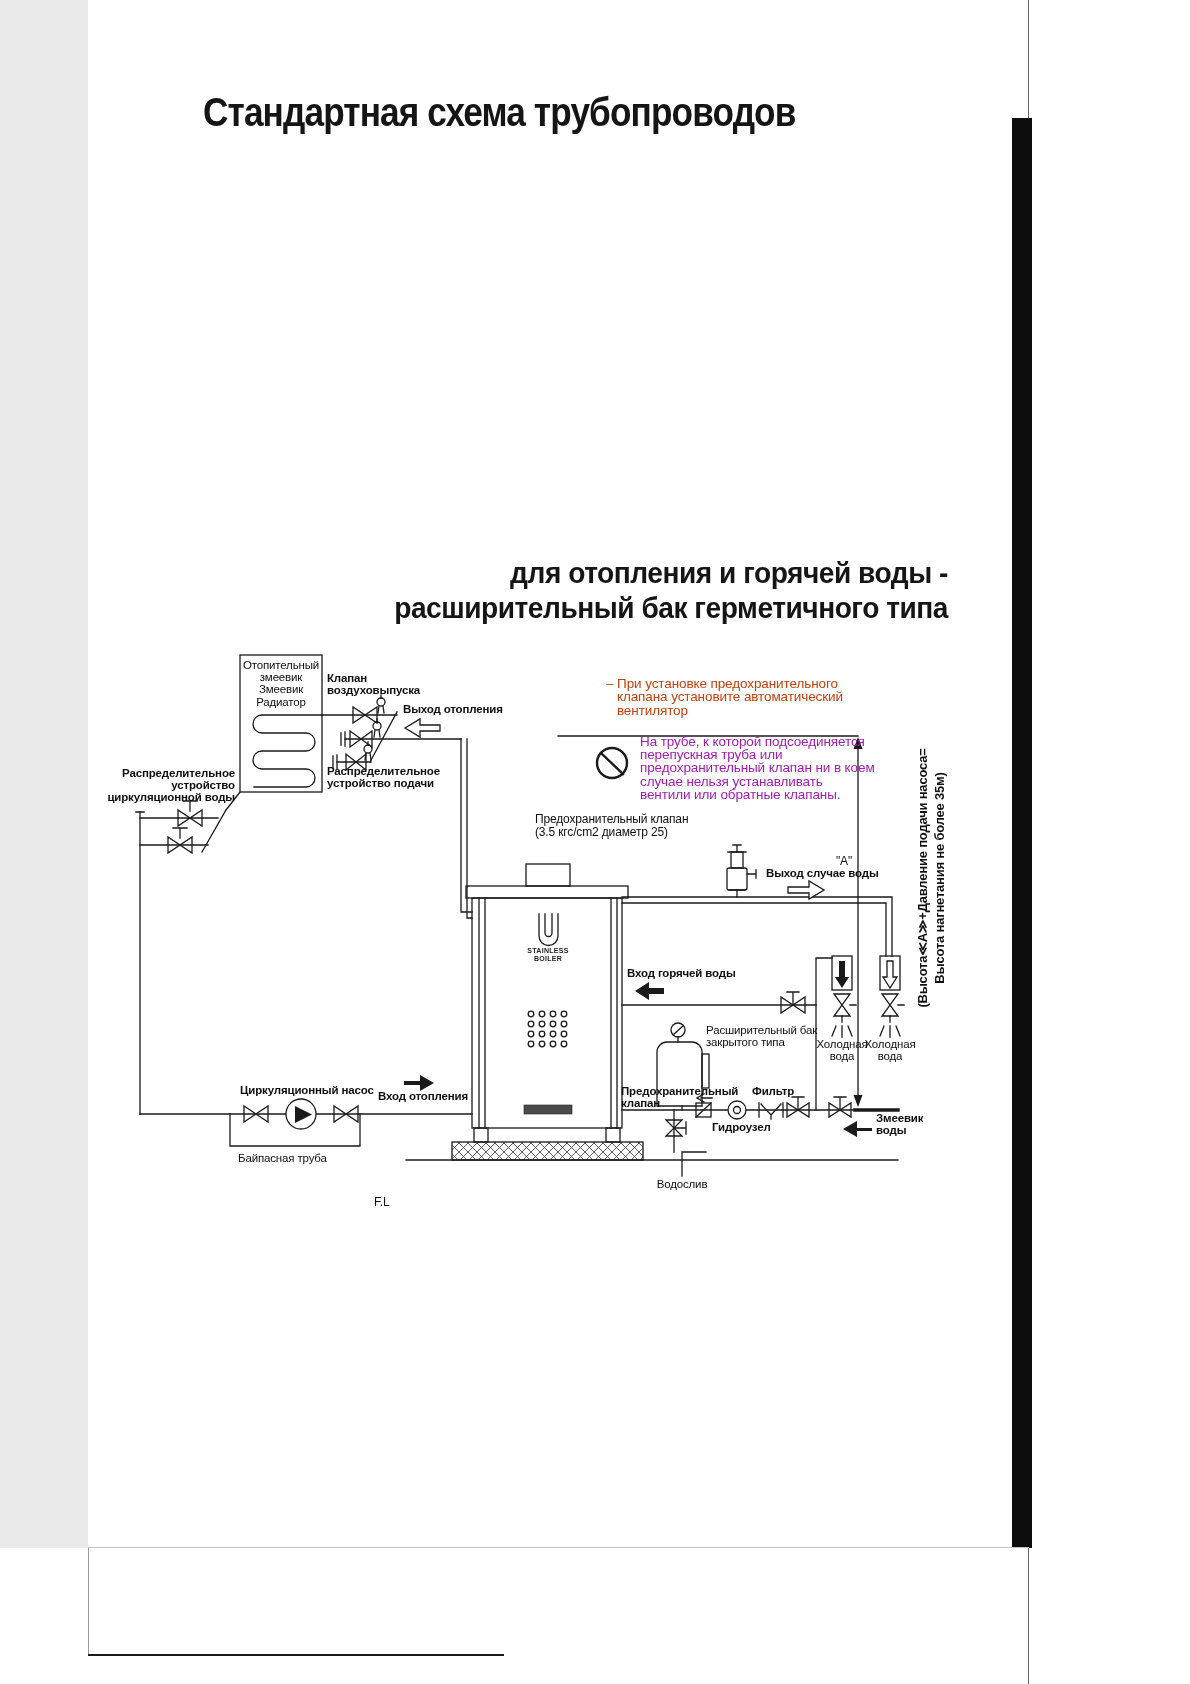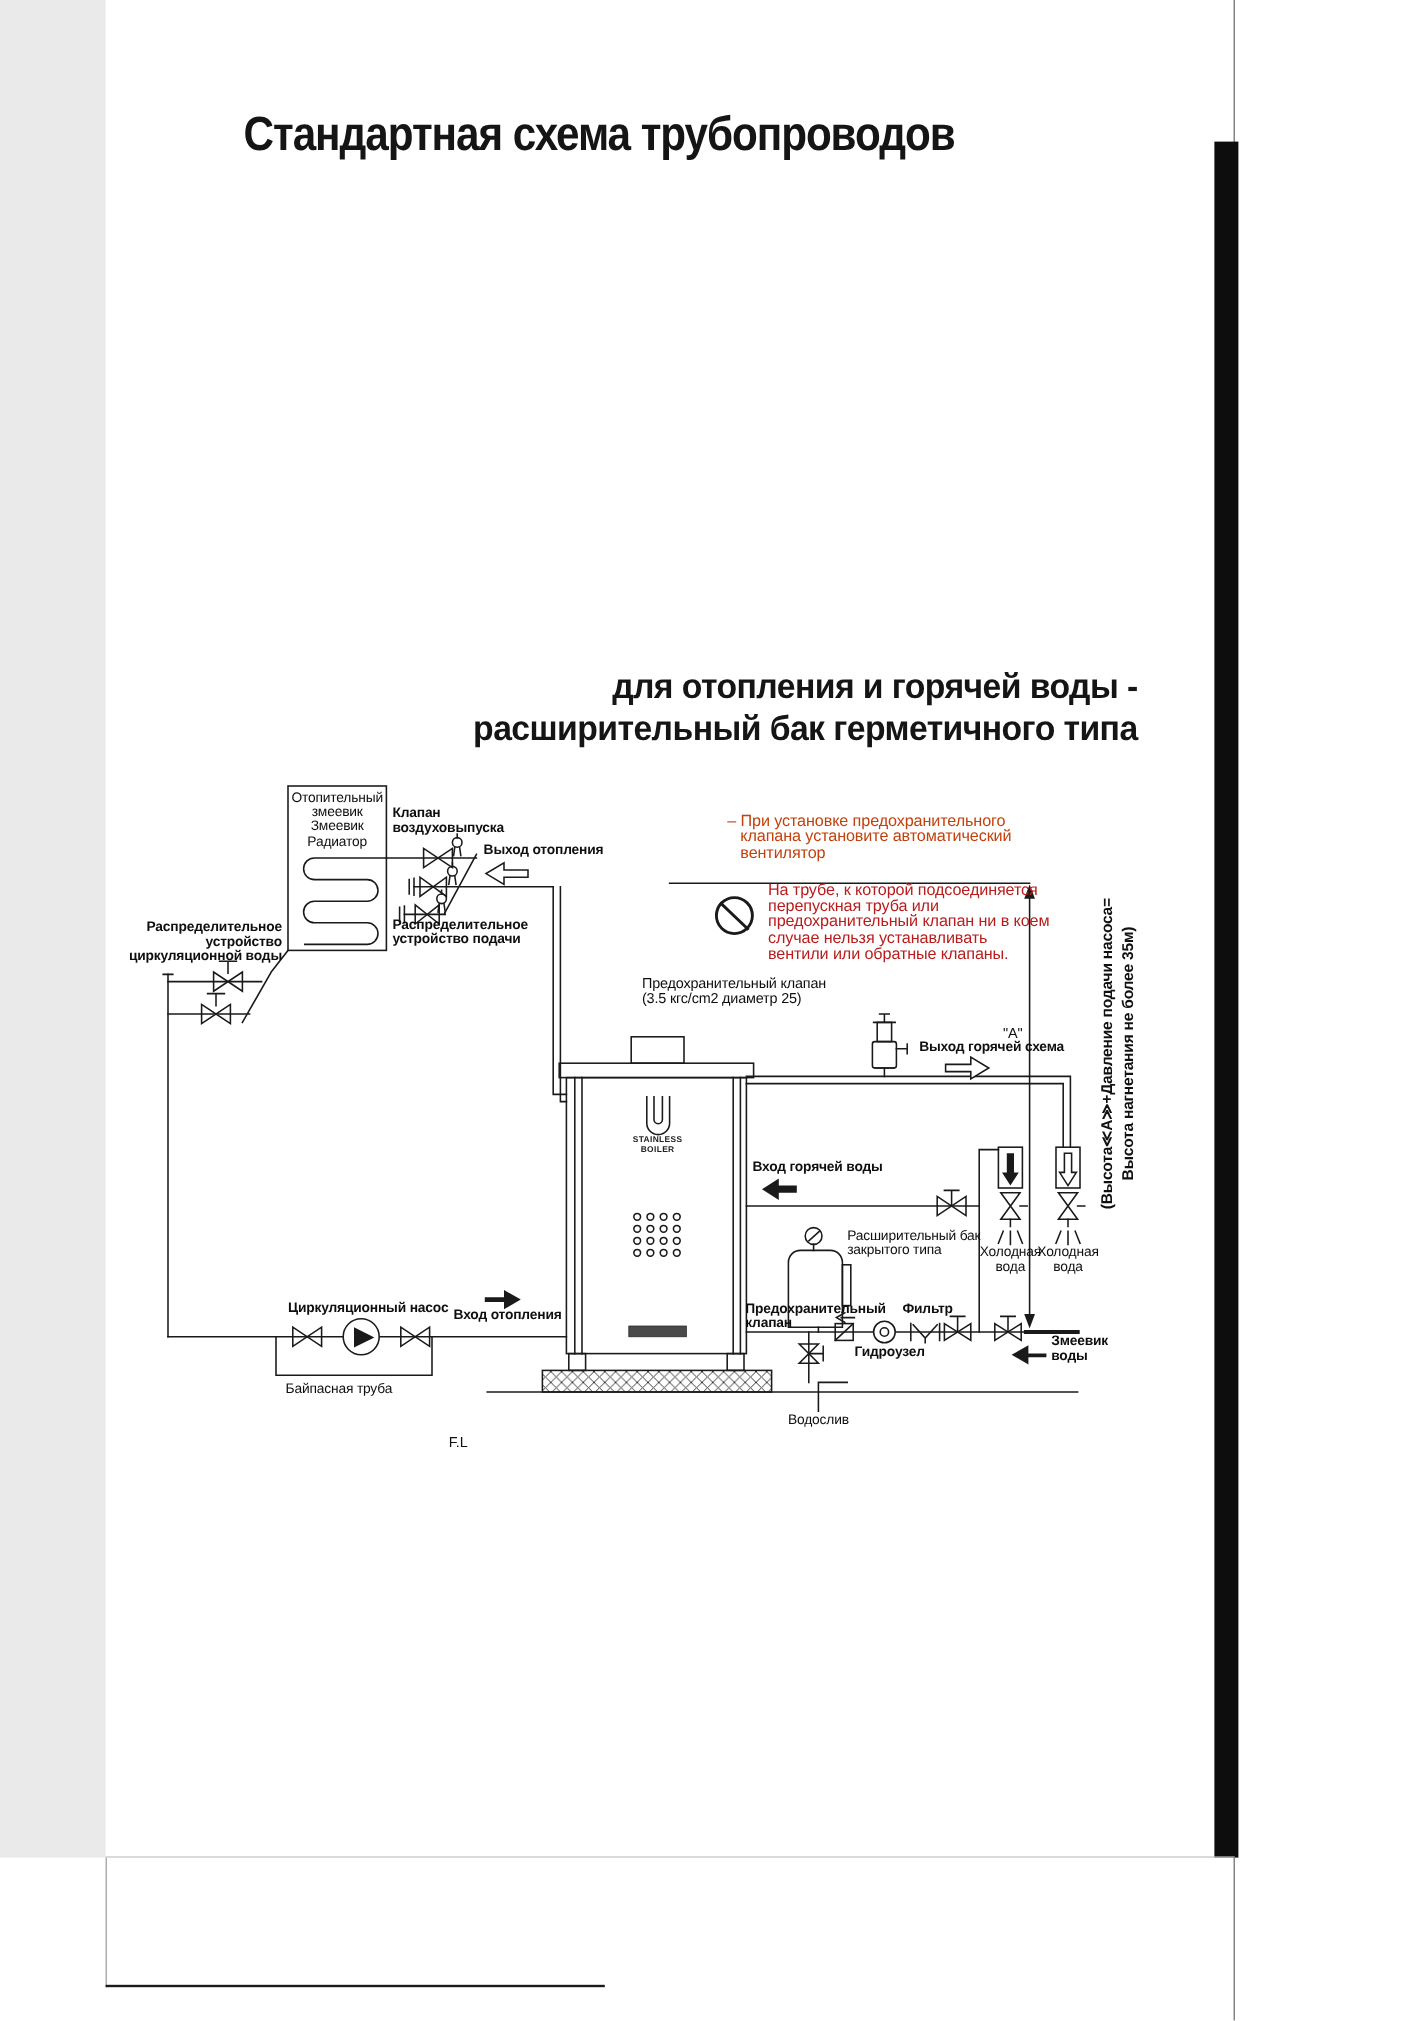--- a/index.html
+++ b/index.html
@@ -11,21 +11,21 @@
   .hline-mid{position:absolute;left:88px;top:1547px;width:941px;height:1px;background:#c2c2c2}
   .vline-left{position:absolute;left:88px;top:1548px;width:1px;height:108px;background:#9a9a9a}
   .hline-bottom{position:absolute;left:88px;top:1654px;width:416px;height:2px;background:#1a1a1a}
   .title{position:absolute;left:203px;top:90px;font-size:40px;font-weight:700;letter-spacing:-1px;
          color:#151515;transform:scaleX(.88);transform-origin:0 50%;white-space:nowrap}
   .subtitle{position:absolute;left:340px;top:556px;width:608px;text-align:right;font-size:29px;
             font-weight:700;line-height:35px;letter-spacing:-.5px;color:#151515;
             transform:scaleX(.97);transform-origin:100% 0}
   .note{position:absolute;font:400 13.5px/13.4px "Liberation Sans",sans-serif;color:#c2410c;
         white-space:pre;letter-spacing:-.1px}
-  .note2{position:absolute;font:400 13.5px/13.2px "Liberation Sans",sans-serif;color:#b91c1c;
+  .note2{position:absolute;font:400 13.5px/13.2px "Liberation Sans",sans-serif;color:#a21caf;
         white-space:pre-line;letter-spacing:-.1px}
   .lbl{position:absolute;font:700 11.5px/12.2px "Liberation Sans",sans-serif;color:#0f0f0f;
        white-space:pre-line;letter-spacing:-.15px}
   .lbl.n{font-weight:400}
   .c{text-align:center}.r{text-align:right}
   .s12{font-size:12px;line-height:13px}
   .brand{position:absolute;left:518px;top:947px;width:60px;text-align:center;
          font:700 7px/8px "Liberation Sans",sans-serif;letter-spacing:.3px;color:#222;white-space:pre-line}
   .rot{position:absolute;left:760px;top:860px;width:344px;height:36px;text-align:center;
        font:700 13px/17px "Liberation Sans",sans-serif;color:#111;white-space:pre-line;
@@ -236,21 +236,21 @@
   <div class="lbl" style="left:327px;top:672px">Клапан
 воздуховыпуска</div>
   <div class="lbl" style="left:403px;top:703px">Выход отопления</div>
   <div class="lbl r" style="left:98px;top:767px;width:137px">Распределительное
 устройство
 циркуляционной воды</div>
   <div class="lbl" style="left:327px;top:765px">Распределительное
 устройство подачи</div>
   <div class="lbl n s12" style="left:535px;top:813px">Предохранительный клапан
 (3.5 кгс/cm2 диаметр 25)</div>
-  <div class="lbl" style="left:766px;top:867px">Выход горячей схема</div>
+  <div class="lbl" style="left:766px;top:867px">Выход случае воды</div>
   <div class="lbl" style="left:627px;top:967px">Вход горячей воды</div>
   <div class="lbl n" style="left:706px;top:1024px">Расширительный бак
 закрытого типа</div>
   <div class="lbl n c" style="left:810px;top:1038px;width:64px">Холодная
 вода</div>
   <div class="lbl n c" style="left:858px;top:1038px;width:64px">Холодная
 вода</div>
   <div class="lbl" style="left:240px;top:1084px">Циркуляционный насос</div>
   <div class="lbl" style="left:378px;top:1090px">Вход отопления</div>
   <div class="lbl n" style="left:238px;top:1152px">Байпасная труба</div>

